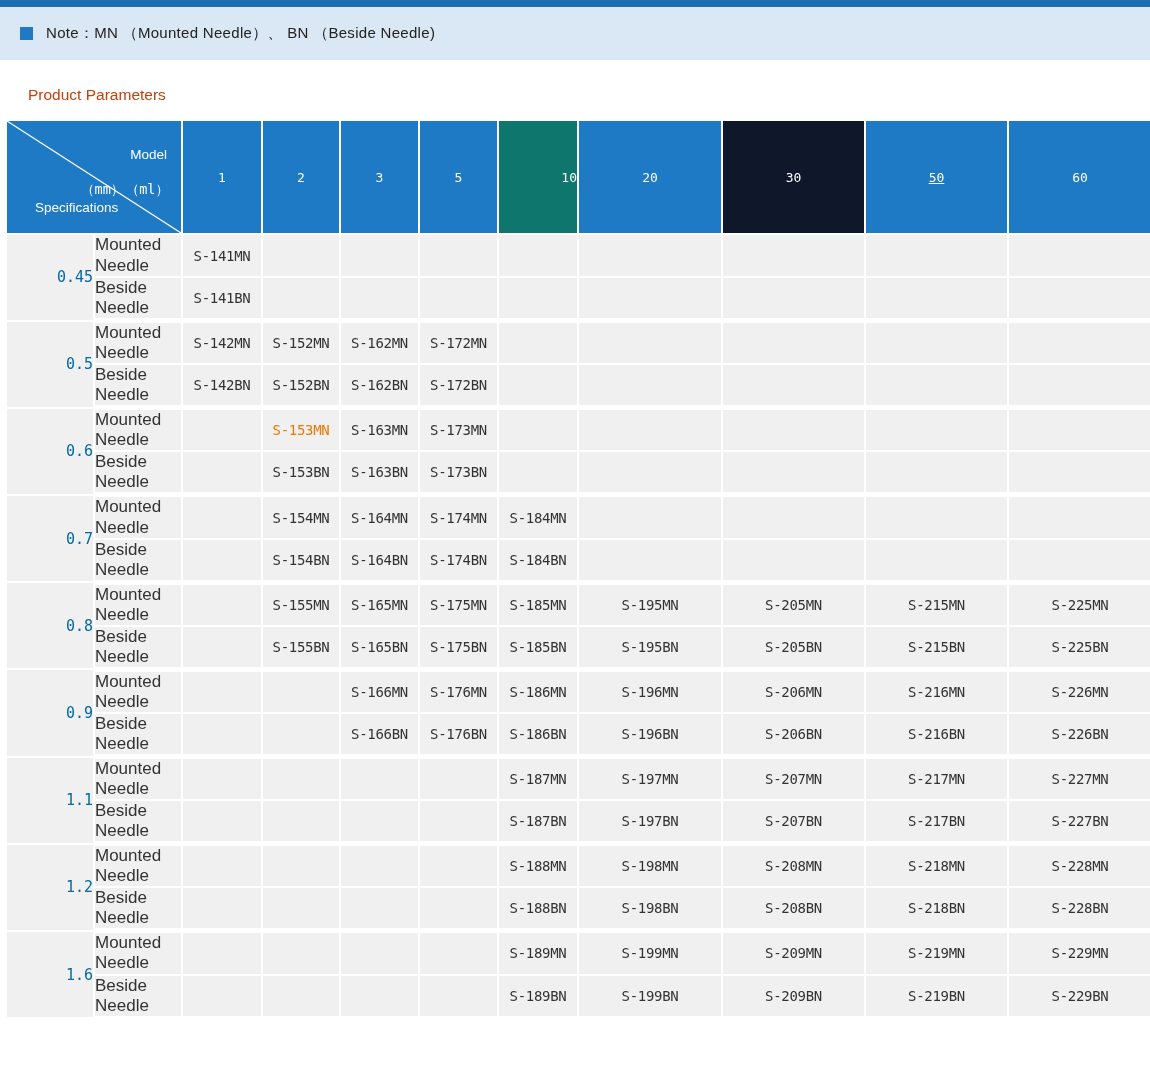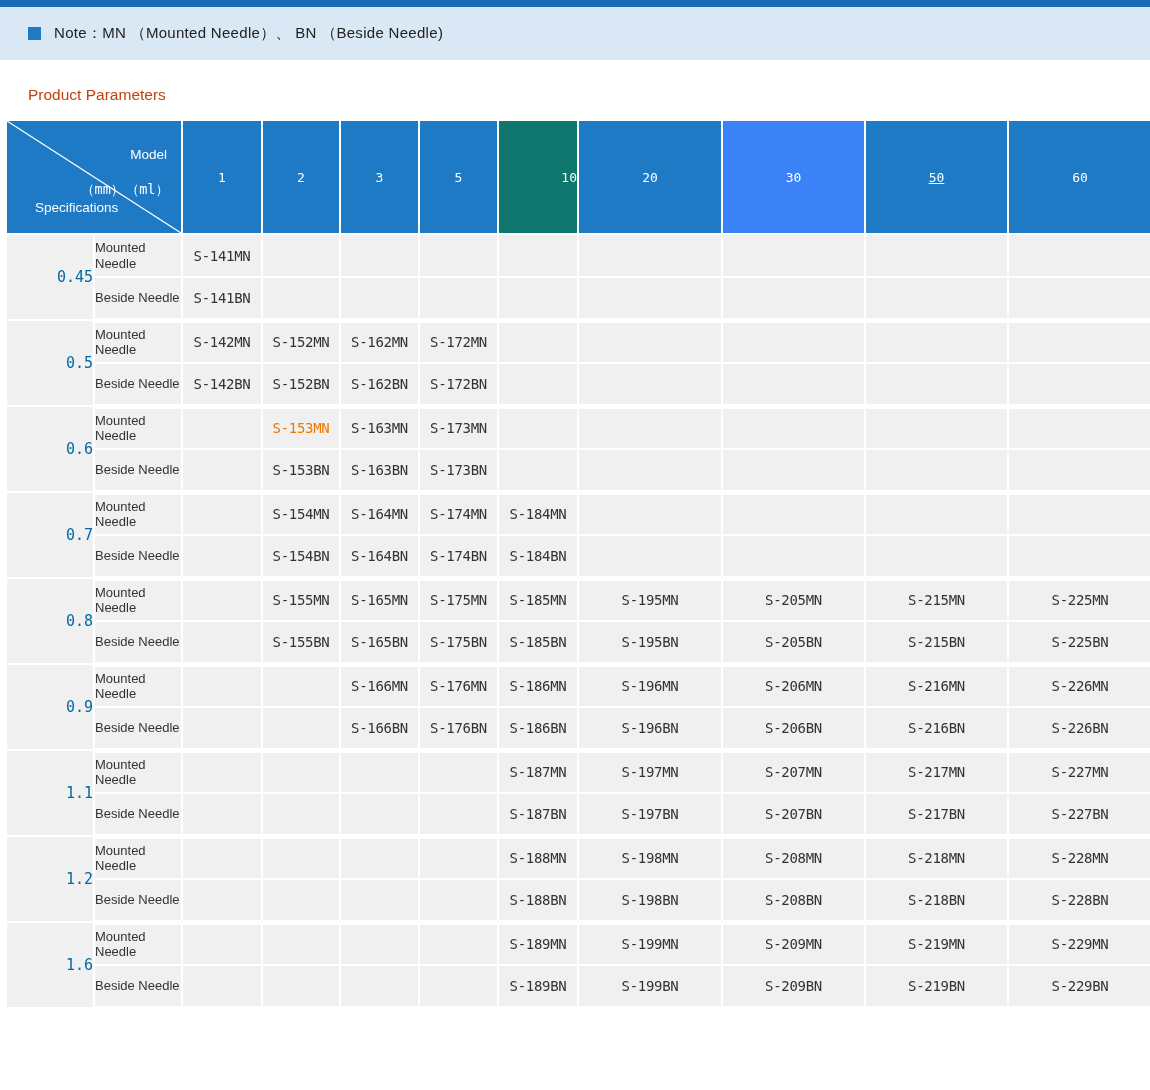--- a/index.html
+++ b/index.html
@@ -8,21 +8,21 @@
     width: 1150px; height: 1090px;
     background: #ffffff;
     font-family: "Liberation Sans", sans-serif;
   }
   .top-bar {
     width: 100%; height: 7px;
   }
   .note-bar {
     width: 100%; height: 53px;
     display: flex; align-items: center;
-    padding-left: 28px;
+    padding-left: 20px;
   }
   .note-bullet {
     width: 13px; height: 13px;
     margin-right: 13px;
     flex: 0 0 auto;
   }
   .note-text {
     font-size: 15px; color: #222222;
     letter-spacing: 0.3px;
   }
@@ -69,21 +69,21 @@
   .corner-mm     { top: 62px;  left: 48px;  font-family: "DejaVu Sans Mono", monospace; margin-left: 26px; }
   .corner-spec   { top: 80px;  left: 28px; text-align: center; }
   td { background: #f0f0f0; height: 43px; vertical-align: middle; }
   td.spec {
     font-family: "DejaVu Sans Mono", monospace;
     font-size: 15px; color: #0369a1;
     text-align: right;
     border-bottom-width: 5px;
   }
   td.needle {
-    font-size: 13px; color: #333333;
+    font-size: 17px; color: #333333;
     line-height: 1.18;
     padding-left: 20px; padding-right: 18px; margin-top: 35px;
   }
   td.model {
     font-family: "DejaVu Sans Mono", monospace;
     font-size: 14px; color: #333333;
     text-align: center;
     letter-spacing: -0.3px;
   }
   tr.group-end td { border-bottom-width: 5px; }
@@ -125,21 +125,21 @@
         <span class="corner-label corner-mm">（mm）</span>
         <span class="corner-label corner-spec">Specifications</span>
       </th>
 
     <th class="col-head" style="background: rgb(30, 122, 196);">1</th>
         <th class="col-head" style="background: rgb(30, 122, 196);">2</th>
         <th class="col-head" style="background: rgb(30, 122, 196);">3</th>
         <th class="col-head" style="background: rgb(30, 122, 196);">5</th>
         <th class="col-head" style="background: #0f766e; text-align: right;">10</th>
         <th class="col-head" style="background: rgb(30, 122, 196);">20</th>
-        <th class="col-head" style="background: #3b82f6;">30</th>
+        <th class="col-head" style="background: #0f172a;">30</th>
         <th class="col-head" style="background: rgb(30, 122, 196); text-decoration: underline;">50</th>
         <th class="col-head" style="background: rgb(30, 122, 196);">60</th>
       </tr>
   </thead>
   <tbody>
 
   <tr>
         <td rowspan="2" class="spec">0.45</td>
         <td class="needle">Mounted Needle</td>
         <td class="model">S-141MN</td>

